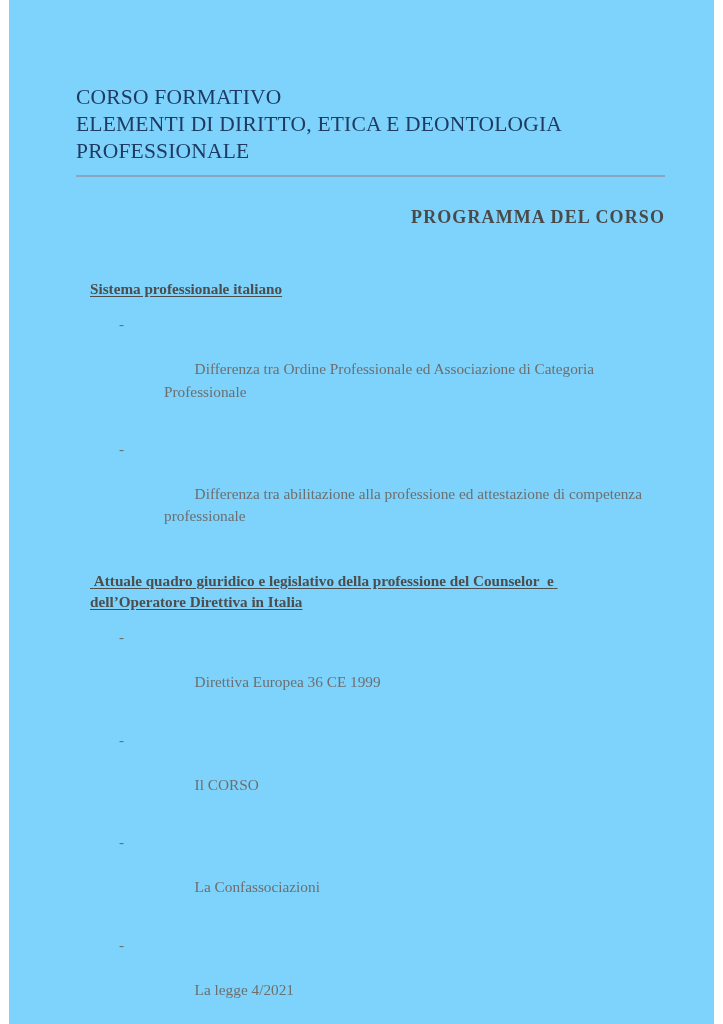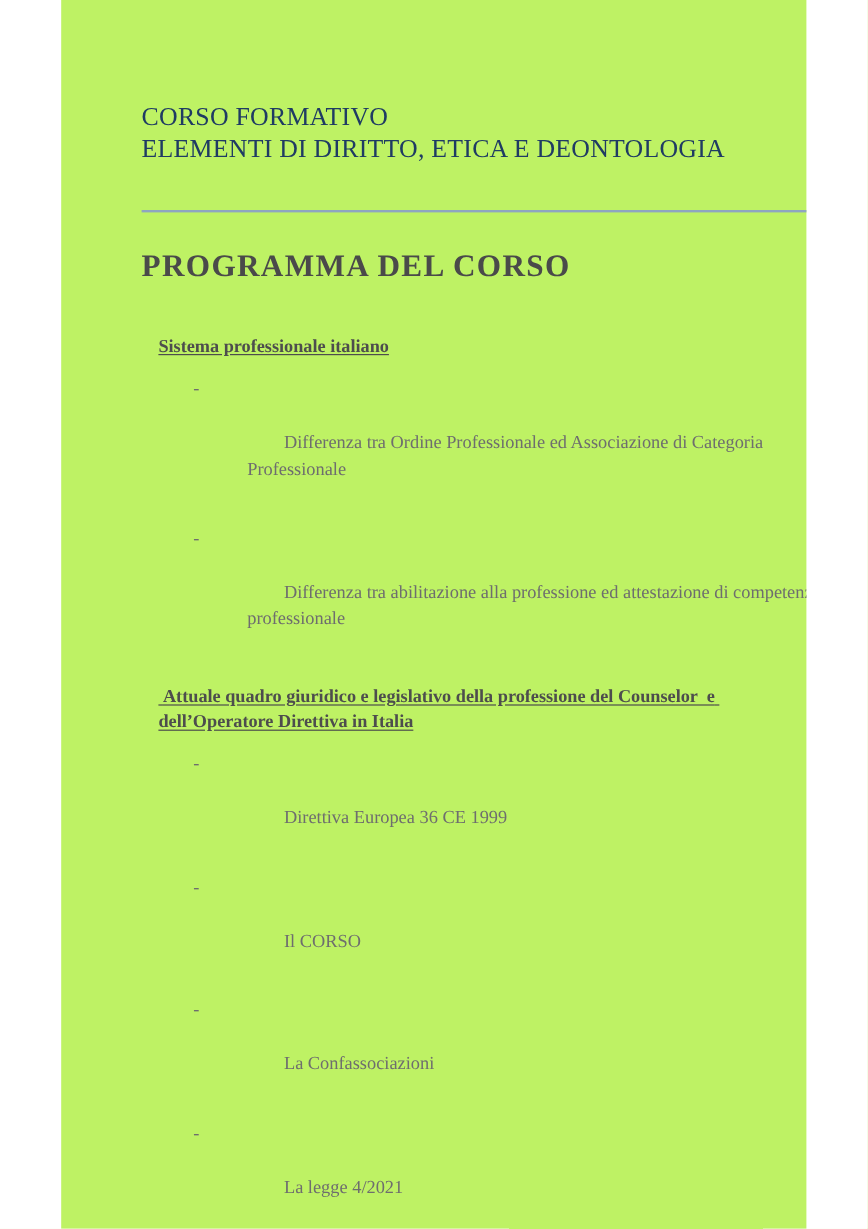--- a/index.html
+++ b/index.html
@@ -9,24 +9,24 @@
     background: #ffffff;
   }
 
   body {
     font-family: "Liberation Serif", "DejaVu Serif", serif;
     -webkit-font-smoothing: antialiased;
   }
 
   .page {
     position: relative;
-    width: 621px;
+    width: 705px;
     height: 1024px;
     margin: 0 auto;
-    background: #bef264;
+    background: #7dd3fc;
     overflow: hidden;
   }
 
   
   .doc-title {
     position: absolute;
     left: 67px;
     top: 84px;
     width: 600px;
     color: #1f3b63;
@@ -49,24 +49,24 @@
     height: 0;
     border-top: 2px solid #8ea5c0;
   }
 
   
   .program-heading {
     position: absolute;
     left: 67px;
     top: 207px;
     width: 589px;
-    text-align: left;
+    text-align: right;
     color: #4a4a4a;
     font-weight: bold;
-    font-size: 26px;
+    font-size: 18px;
     letter-spacing: 1.1px;
     font-family: "Liberation Serif", "DejaVu Serif", serif;
   }
 
   
   .content {
     position: absolute;
     left: 67px;
     top: 264px;
     width: 589px;
@@ -118,20 +118,21 @@
   .list-b li { margin-top: 12.5px; }
 </style>
 </head>
 <body>
 
 <div class="page">
 
   <div class="doc-title">
     <span class="tline">CORSO FORMATIVO</span>
     <span class="tline">ELEMENTI DI DIRITTO, ETICA E DEONTOLOGIA</span>
+    <span class="tline">PROFESSIONALE</span>
   </div>
 
   <div class="title-rule"></div>
 
   <div class="program-heading">PROGRAMMA DEL CORSO</div>
 
   <div class="content">
 
     <p class="section-heading">Sistema professionale italiano</p>
     <ul class="bullets list-a">

